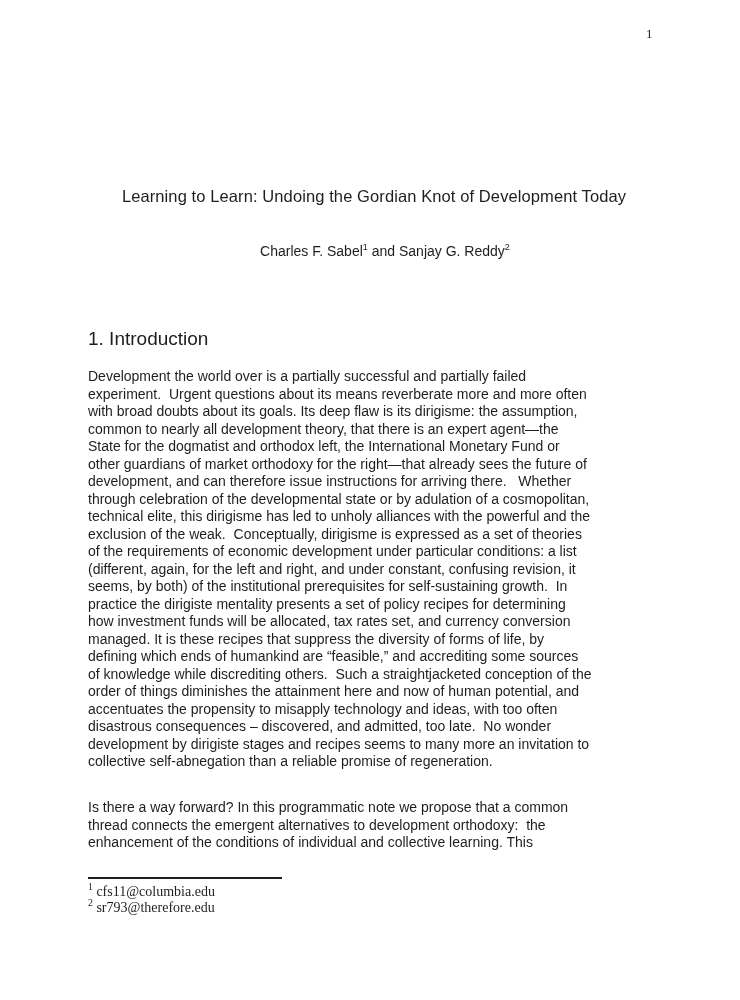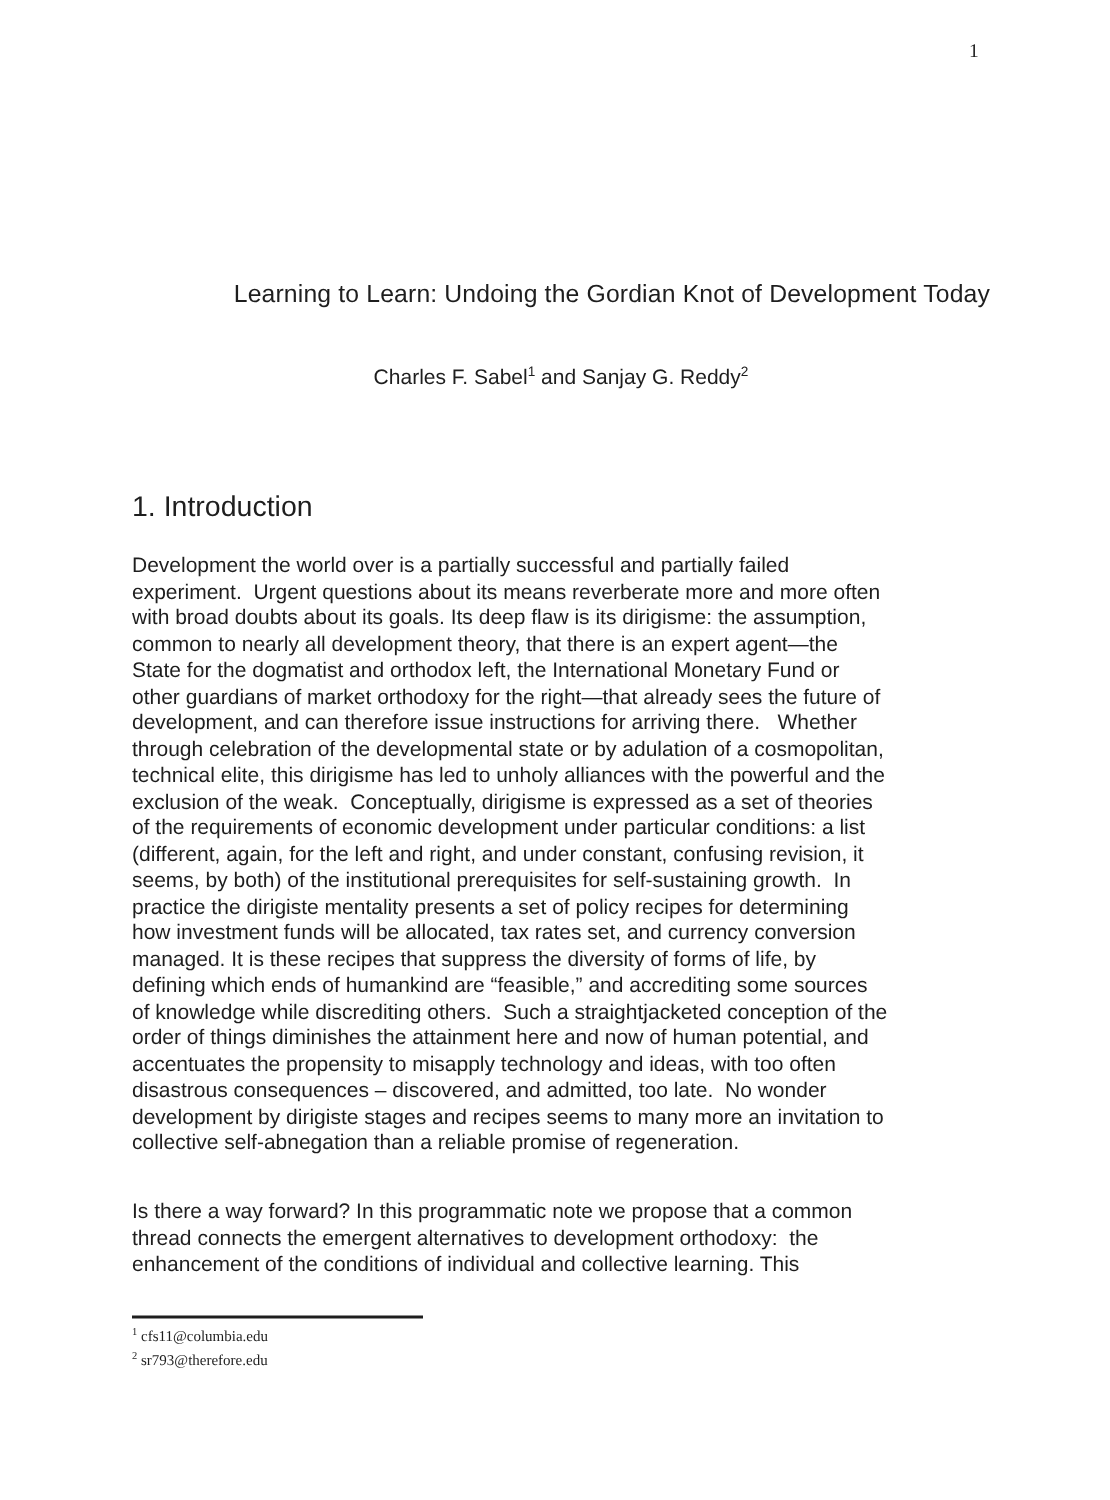--- a/index.html
+++ b/index.html
@@ -22,30 +22,30 @@
     left: 646px;
     font-family: "Liberation Serif", serif;
     font-size: 13px;
     color: #222222;
   }
   .paper-title {
     position: absolute;
     top: 187px;
     left: 88px;
     width: 572px;
-    text-align: right;
+    text-align: center;
     font-size: 16.5px;
     letter-spacing: 0.1px;
     color: #1e1e1e;
     white-space: nowrap;
   }
   .authors-line {
     position: absolute;
     top: 243px;
-    left: 88px;
+    left: 99px;
     width: 572px;
     text-align: center;
     font-size: 14px;
     color: #1e1e1e;
   }
   .authors-line sup {
     font-size: 0.65em;
     vertical-align: super;
     line-height: 0;
   }
@@ -72,21 +72,21 @@
     left: 88px;
     width: 194px;
     height: 2px;
     background: #1e1e1e;
   }
   .footnotes {
     position: absolute;
     top: 884px;
     left: 88px;
     font-family: "Liberation Serif", serif;
-    font-size: 10px;
+    font-size: 14px;
     line-height: 16px;
     color: #1e1e1e;
   }
   .footnote sup {
     font-size: 0.7em;
     vertical-align: super;
     line-height: 0;
   }
 </style>
 </head>

